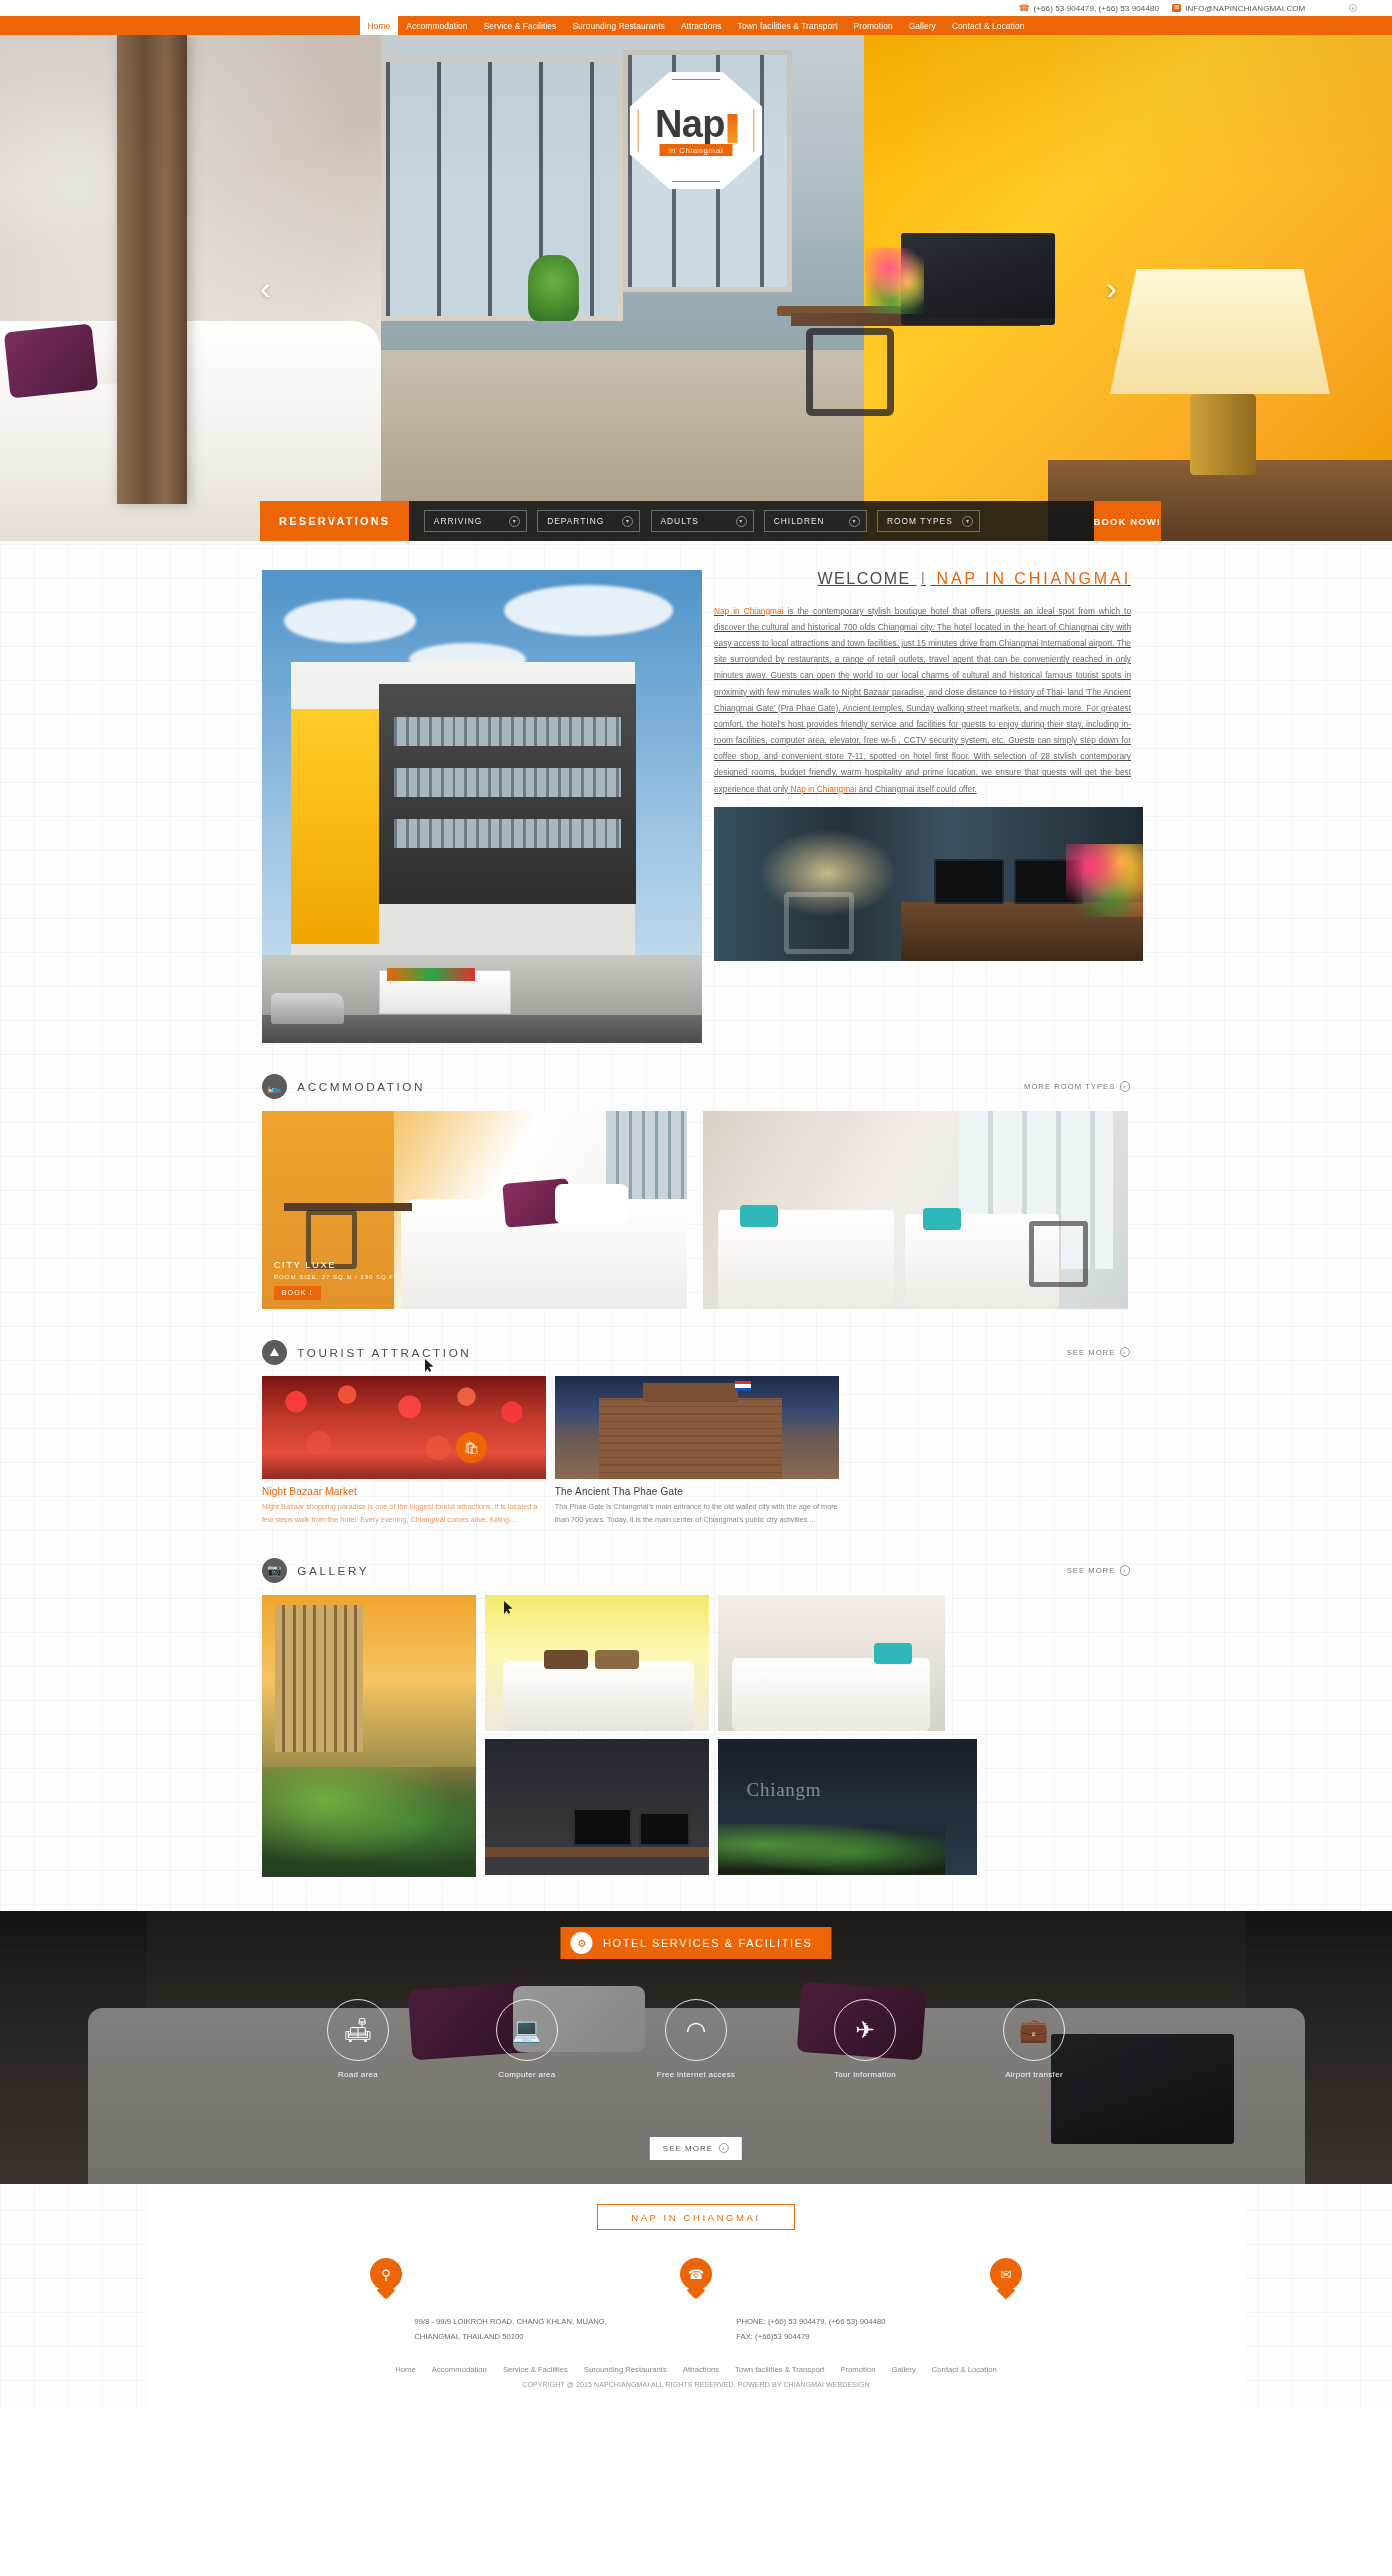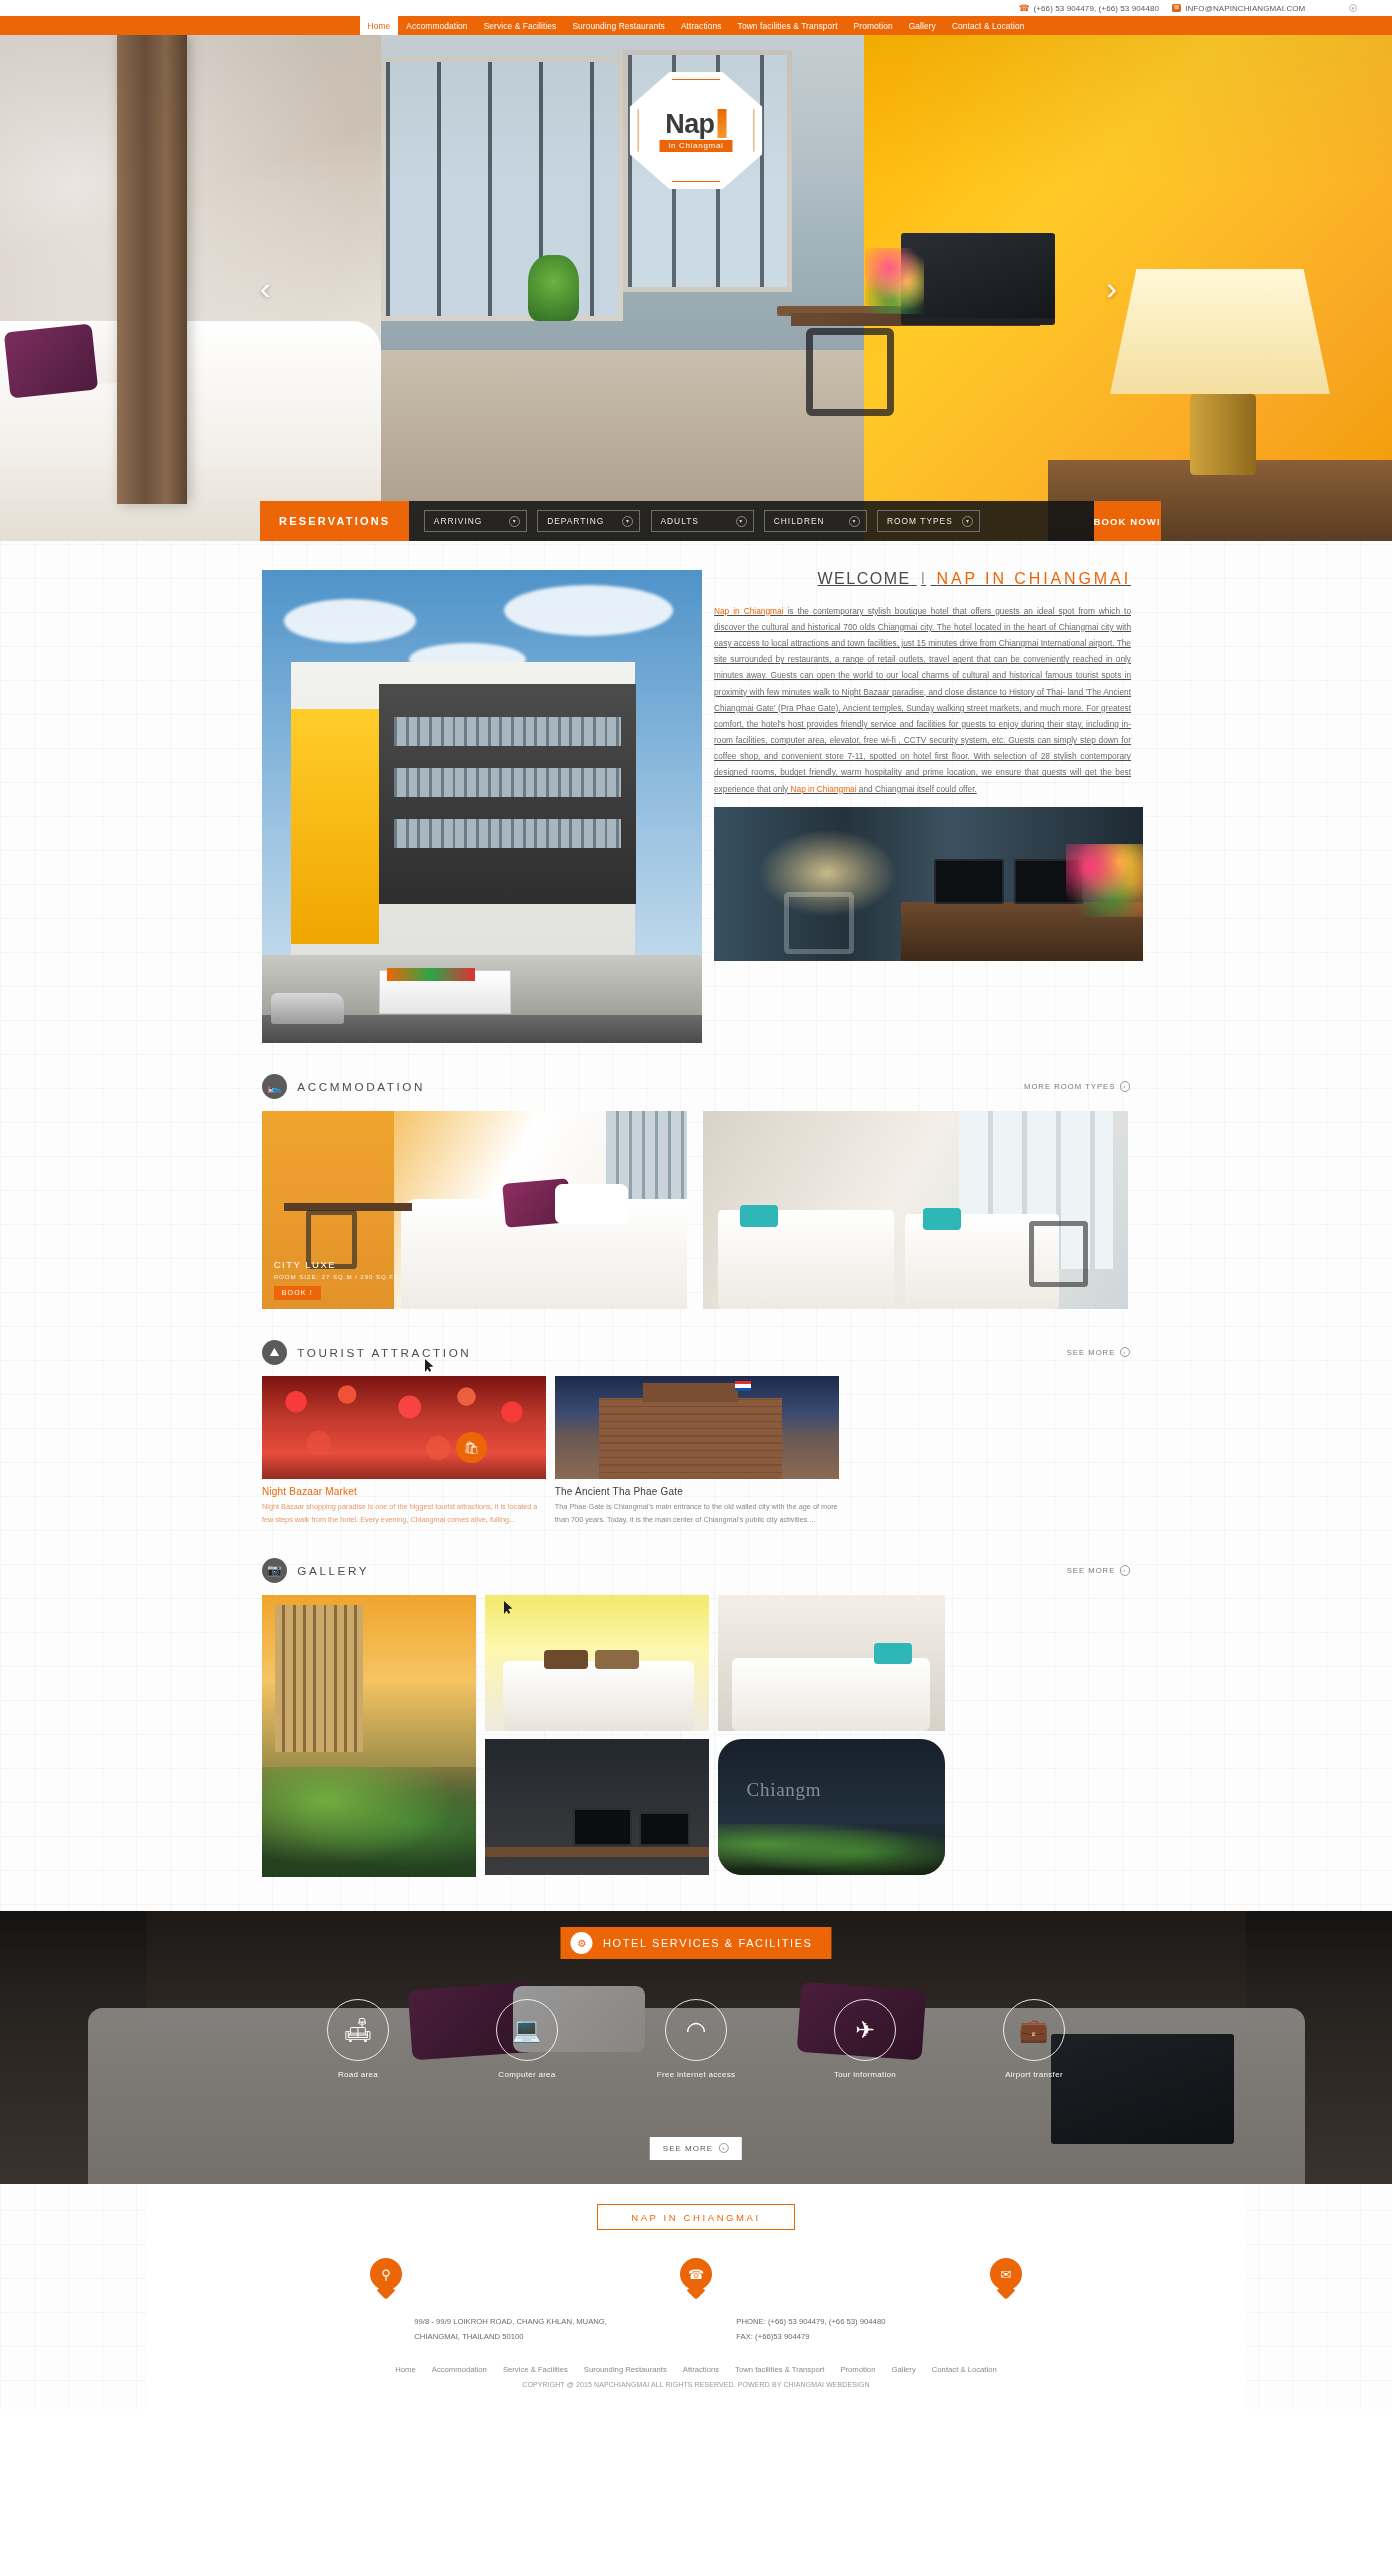--- a/index.html
+++ b/index.html
@@ -103,21 +103,21 @@
   .logo-badge { position:absolute; left:50%; top:37px; transform:translateX(-50%);
     width:133px; height:117px; z-index:8; }
   .logo-badge .oct { position:absolute; inset:0;
     background:#ffffff;
     clip-path:polygon(30% 0%,70% 0%,100% 30%,100% 70%,70% 100%,30% 100%,0% 70%,0% 30%);
     display:flex; align-items:center; justify-content:center; }
   .logo-badge .oct-in { width:88%; height:88%;
     background:#ffffff; border:1.5px solid #ec6608;
     clip-path:polygon(30% 0%,70% 0%,100% 30%,100% 70%,70% 100%,30% 100%,0% 70%,0% 30%);
     display:flex; flex-direction:column; align-items:center; justify-content:center; gap:1.5px; }
-  .logo-nap { font-size:27px; font-weight:bold; color:#3b3b3b; letter-spacing:-0.7px; line-height:1;
+  .logo-nap { font-size:38px; font-weight:bold; color:#3b3b3b; letter-spacing:-0.7px; line-height:1;
     display:flex; align-items:flex-end; gap:2.9px;justify-content:center; }
   .logo-nap .bar { display:inline-block; width:9.5px; height:29px;
     background:linear-gradient(180deg,#ec6608,#f59b2a); }
   .logo-sub { font-size:8px; color:#ffffff; background:#ec6608; padding:1.5px 8.8px;
     letter-spacing:0.7px; }
 
   .hero-arrow { position:absolute; top:50%; transform:translateY(-50%); color:#ffffff;
     font-size:32px; line-height:1; opacity:.95; cursor:pointer; z-index:7;
     text-shadow:0 0.7px 4.4px rgba(0,0,0,.35); font-family:"Liberation Sans", sans-serif; }
   .hero-arrow.prev { left:260px; }
@@ -299,21 +299,21 @@
   .gal-a .p1 { position:absolute; left:59px; bottom:62px; width:44px; height:19px; background:#6b4a2e; border-radius:3.7px; }
   .gal-a .p2 { position:absolute; left:110px; bottom:62px; width:44px; height:19px; background:#8c6a44; border-radius:3.7px; }
   .gal-b { width:224px; height:136px; background:linear-gradient(180deg,#23282c,#3c3c40); position:relative; overflow:hidden; }
   .gal-b .desk { position:absolute; left:0; bottom:18.3px; width:224px; height:10.3px; background:#6b4a2f; }
   .gal-b .mon { position:absolute; left:88px; bottom:29px; width:59px; height:38px; background:#0b0e10; border:2.2px solid #2a2f33; }
   .gal-b .mon2 { position:absolute; left:154px; bottom:29px; width:51px; height:34px; background:#0b0e10; border:2.2px solid #2a2f33; }
   .gal-c { width:227px; height:136px; background:linear-gradient(180deg,#f3efe8,#d7d2c7); position:relative; overflow:hidden; }
   .gal-c .bed { position:absolute; left:14.7px; bottom:0; width:198px; height:73px;
     background:linear-gradient(180deg,#fff,#ece7df); border-radius:5.9px; }
   .gal-c .teal { position:absolute; right:33px; bottom:67px; width:38px; height:20.5px; background:#2fb6b6; border-radius:3.7px; }
-  .gal-d { width:227px; height:136px; background:linear-gradient(180deg,#17202b,#2a3b4a); position:relative; overflow:hidden;border-radius:24px; }
+  .gal-d { width:259px; height:136px; background:linear-gradient(180deg,#17202b,#2a3b4a); position:relative; overflow:hidden; }
   .gal-d .sign { position:absolute; left:29px; top:40px; font-size:19px; color:rgba(255,255,255,.45);
     font-family:"Liberation Serif", serif; letter-spacing:0.7px; }
   .gal-d .plants { position:absolute; left:0; bottom:0; width:227px; height:51px;
     background:radial-gradient(ellipse at 20% 40%, #4f8f39, rgba(79,143,57,0) 60%),
                radial-gradient(ellipse at 60% 55%, #3c7a2e, rgba(60,122,46,0) 60%),
                linear-gradient(180deg, rgba(0,0,0,.1), #16240f); }
 
   
   .services { margin-top:34px; height:273px; position:relative; overflow:hidden;
     background:linear-gradient(180deg,#1d1a18 0%,#3a332c 30%,#5d5146 100%); }

